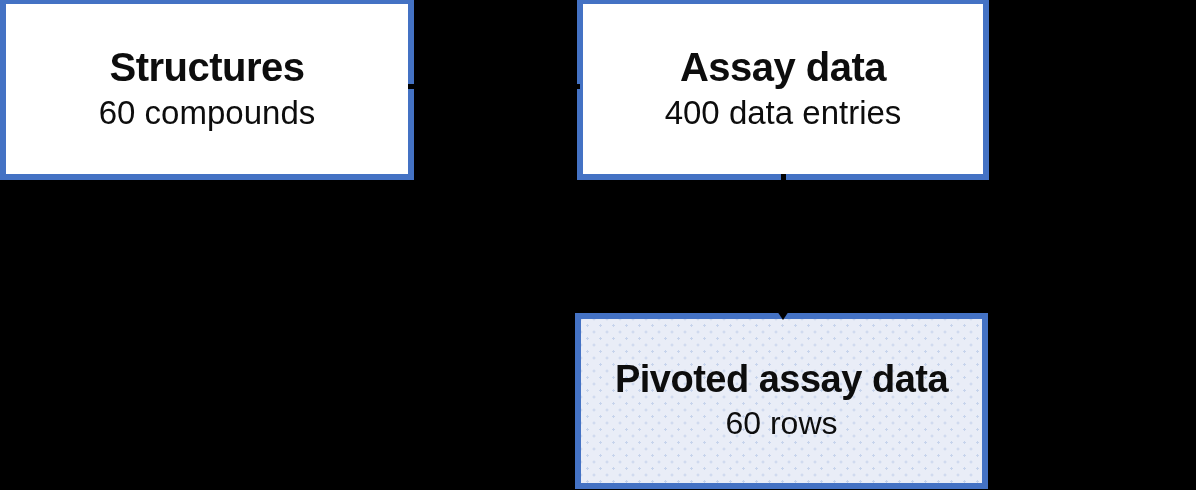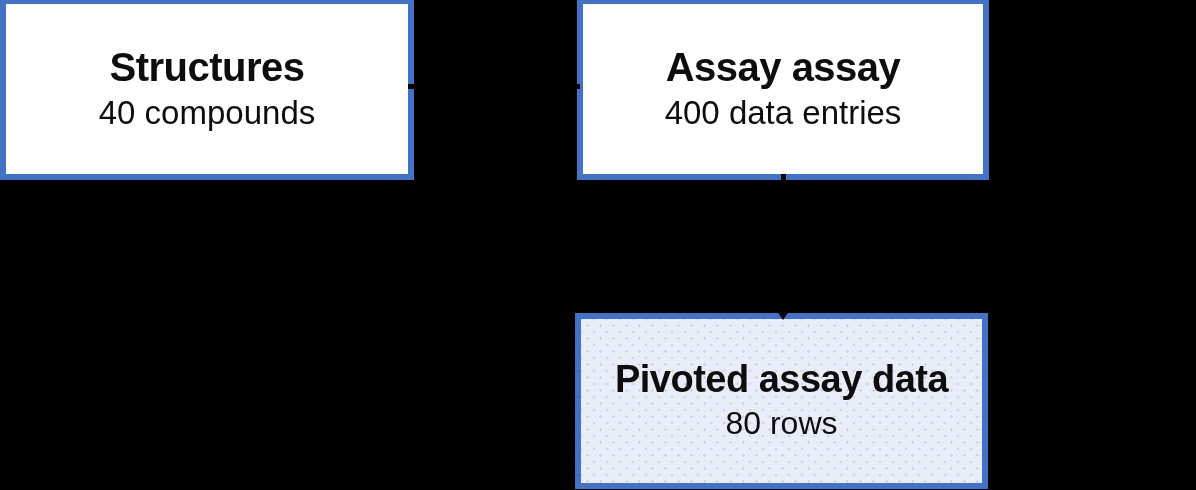--- a/index.html
+++ b/index.html
@@ -99,31 +99,31 @@
     z-index: 6;
   }
 </style>
 </head>
 <body>
 
 <div class="stage">
 
   <div class="box" id="box-structures">
     <div class="box-title">Structures</div>
-    <div class="box-subtitle">40 compounds</div>
+    <div class="box-subtitle">60 compounds</div>
   </div>
 
   <div class="box" id="box-assay">
-    <div class="box-title">Assay assay</div>
+    <div class="box-title">Assay data</div>
     <div class="box-subtitle">400 data entries</div>
   </div>
 
   <div class="box" id="box-pivoted">
     <div class="box-title">Pivoted assay data</div>
-    <div class="box-subtitle">80 rows</div>
+    <div class="box-subtitle">60 rows</div>
   </div>
 
   <div class="connector" id="connector-structures-assay"></div>
 
   <div class="connector" id="connector-assay-pivoted"></div>
 
   <div class="arrowhead-down"></div>
 
 </div>
 

